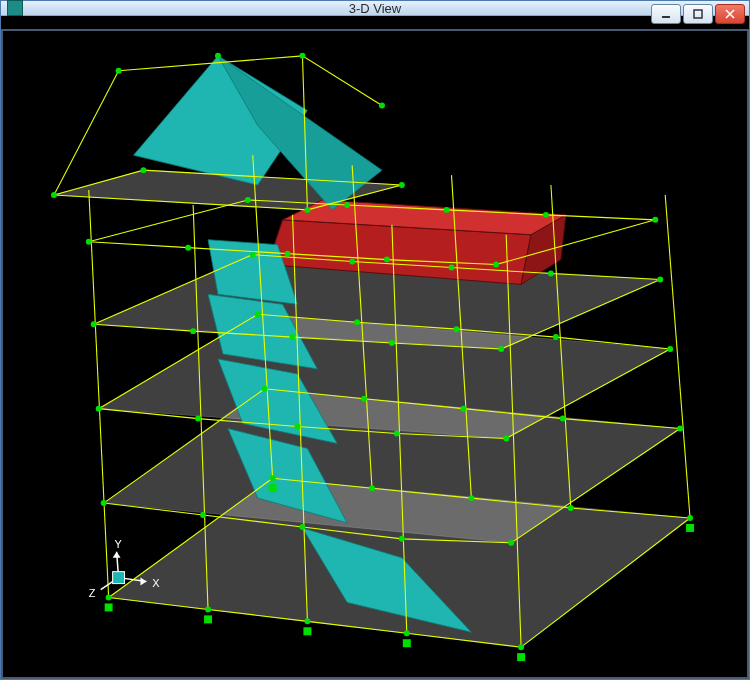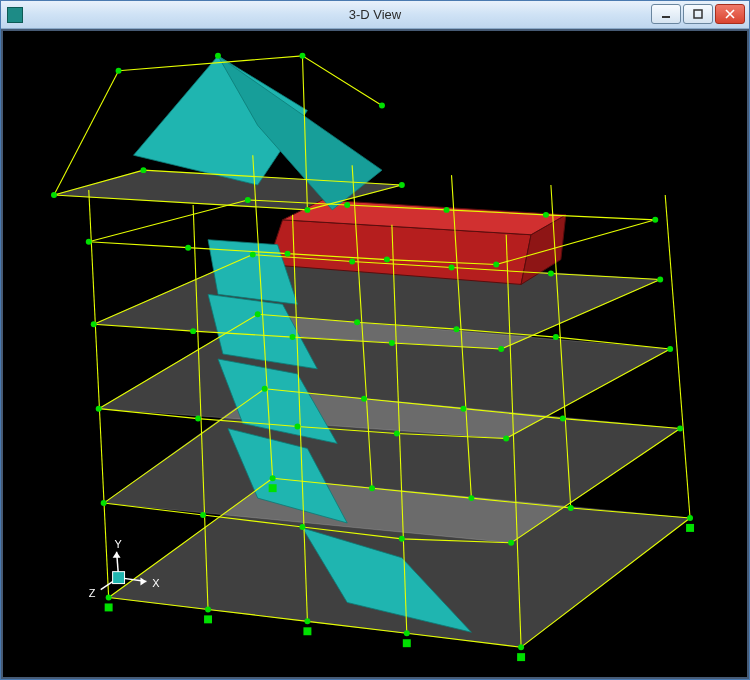--- a/index.html
+++ b/index.html
@@ -12,21 +12,21 @@
     overflow: hidden;
   }
   .window-frame {
     width: 750px;
     height: 680px;
     border: 1px solid #4a7ab0;
     background: #000;
     position: relative;
   }
   .titlebar {
-    height: 28px;
+    height: 15px;
     background: linear-gradient(to bottom,#e8f1fb 0%, #cfe2f5 50%, #bfd6ee 100%);
     border-bottom: 1px solid #8aa9c8;
     display: flex;
     align-items: center;
     position: relative;
   }
   .titlebar .icon {
     width: 16px; height:16px;
     margin: 0 6px;
     background: #1d8b86;

